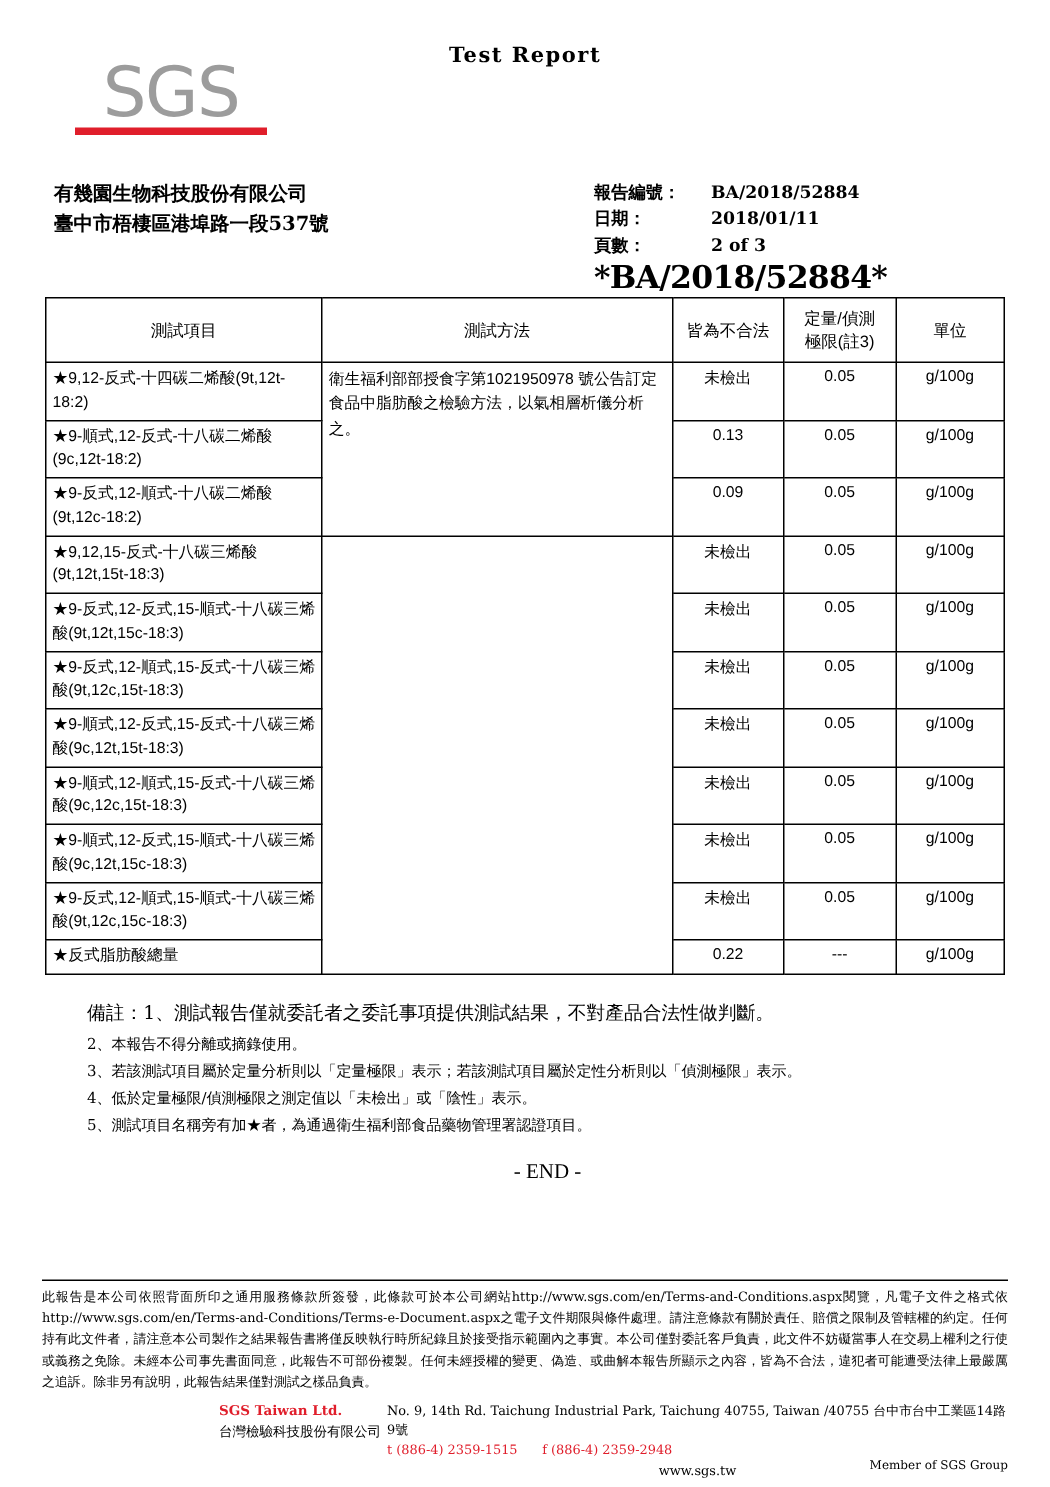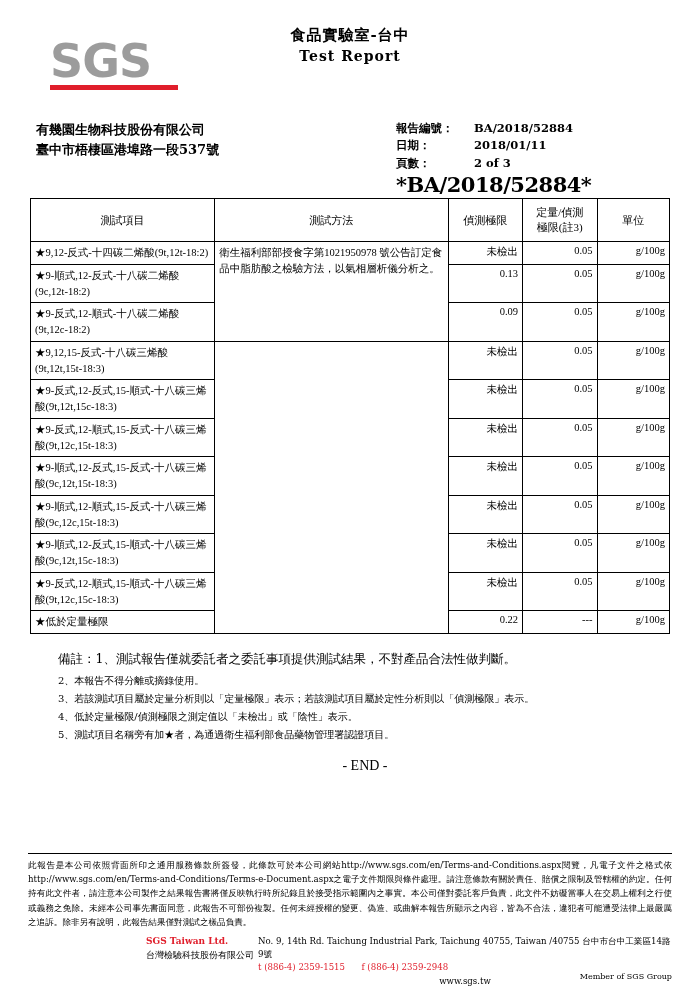--- a/index.html
+++ b/index.html
@@ -26,24 +26,25 @@
   .header {
     position: relative;
     height: 118px;
   }
   .sgs-logo {
     position: absolute;
     left: 22px;
     top: 38px;
     font-family: "DejaVu Sans", sans-serif;
     font-size: 46px;
-    font-weight: bold;
+    font-weight: normal;
     letter-spacing: -1px;
     color: #9c9c9c;
     line-height: 1;
+    text-align: center;
   }
   .sgs-logo .bar {
     display: block;
     width: 128px;
     height: 5px;
     background: #e01e2b;
     margin-top: 1px;
   }
   .header-titles {
     position: absolute;
@@ -125,21 +126,21 @@
     height: 22px;
     line-height: 22px;
   }
 
   
   table.results {
     width: 640px;
     margin: 6px auto 0 auto;
     border-collapse: collapse;
     table-layout: fixed;
-    font-family: Liberation Serif, serif;
+    font-family: Liberation Sans, sans-serif;
   }
   table.results th,
   table.results td {
     border: 1px solid #000;
     font-size: 10.5px;
     padding: 3px 4px;
     vertical-align: top;
   }
   table.results th {
     text-align: center;
@@ -161,21 +162,21 @@
   }
   td.method {
     text-align: left;
     line-height: 1.55;
     border-bottom: none;
     border-top: none;
   }
   td.method.first { border-top: 1px solid #000; }
   td.method.last { border-bottom: 1px solid #000; }
   td.center {
-    text-align: right;
+    text-align: center;
     vertical-align: middle;
     margin-top: 23px;
   }
 
   
   .notes {
     margin: 14px 0 0 30px;
     font-family: "DejaVu Serif", "Liberation Serif", serif;
     font-size: 11.5px;
     line-height: 1.75;
@@ -264,21 +265,20 @@
 <body>
 
 <div class="page">
 
   <div class="header">
     <div class="sgs-logo">
       <span>SGS</span>
       <span class="bar"></span>
     </div>
     <div class="header-titles">
-      <div class="h-cn1">食品實驗室-台中</div>
       <div class="h-en2">Test  Report</div>
     </div>
   </div>
 
   <div class="meta">
     <div class="company">
       <div>有幾園生物科技股份有限公司</div>
       <div>臺中市梧棲區港埠路一段537號</div>
     </div>
     <div class="report-meta">
@@ -303,21 +303,21 @@
       <col class="col-item">
         <col class="col-method">
         <col class="col-result">
         <col class="col-limit">
         <col class="col-unit">
     </colgroup>
     <thead>
       <tr>
         <th>測試項目</th>
         <th>測試方法</th>
-        <th>偵測極限</th>
+        <th>皆為不合法</th>
         <th>
           <div>定量/偵測</div>
           <div>極限(註3)</div>
         </th>
         <th>單位</th>
       </tr>
     </thead>
     <tbody>
       <tr>
         <td class="item">★9,12-反式-十四碳二烯酸(9t,12t-18:2)</td>
@@ -375,21 +375,21 @@
         <td class="center">0.05</td>
         <td class="center">g/100g</td>
       </tr>
       <tr>
         <td class="item">★9-反式,12-順式,15-順式-十八碳三烯酸(9t,12c,15c-18:3)</td>
         <td class="center">未檢出</td>
         <td class="center">0.05</td>
         <td class="center">g/100g</td>
       </tr>
       <tr>
-        <td class="item">★低於定量極限</td>
+        <td class="item">★反式脂肪酸總量</td>
         <td class="center">0.22</td>
         <td class="center">---</td>
         <td class="center">g/100g</td>
       </tr>
     </tbody>
   </table>
 
   <div class="notes">
     <div class="n-main">
       <span>備註：</span><span>1、測試報告僅就委託者之委託事項提供測試結果，不對產品合法性做判斷。</span>

